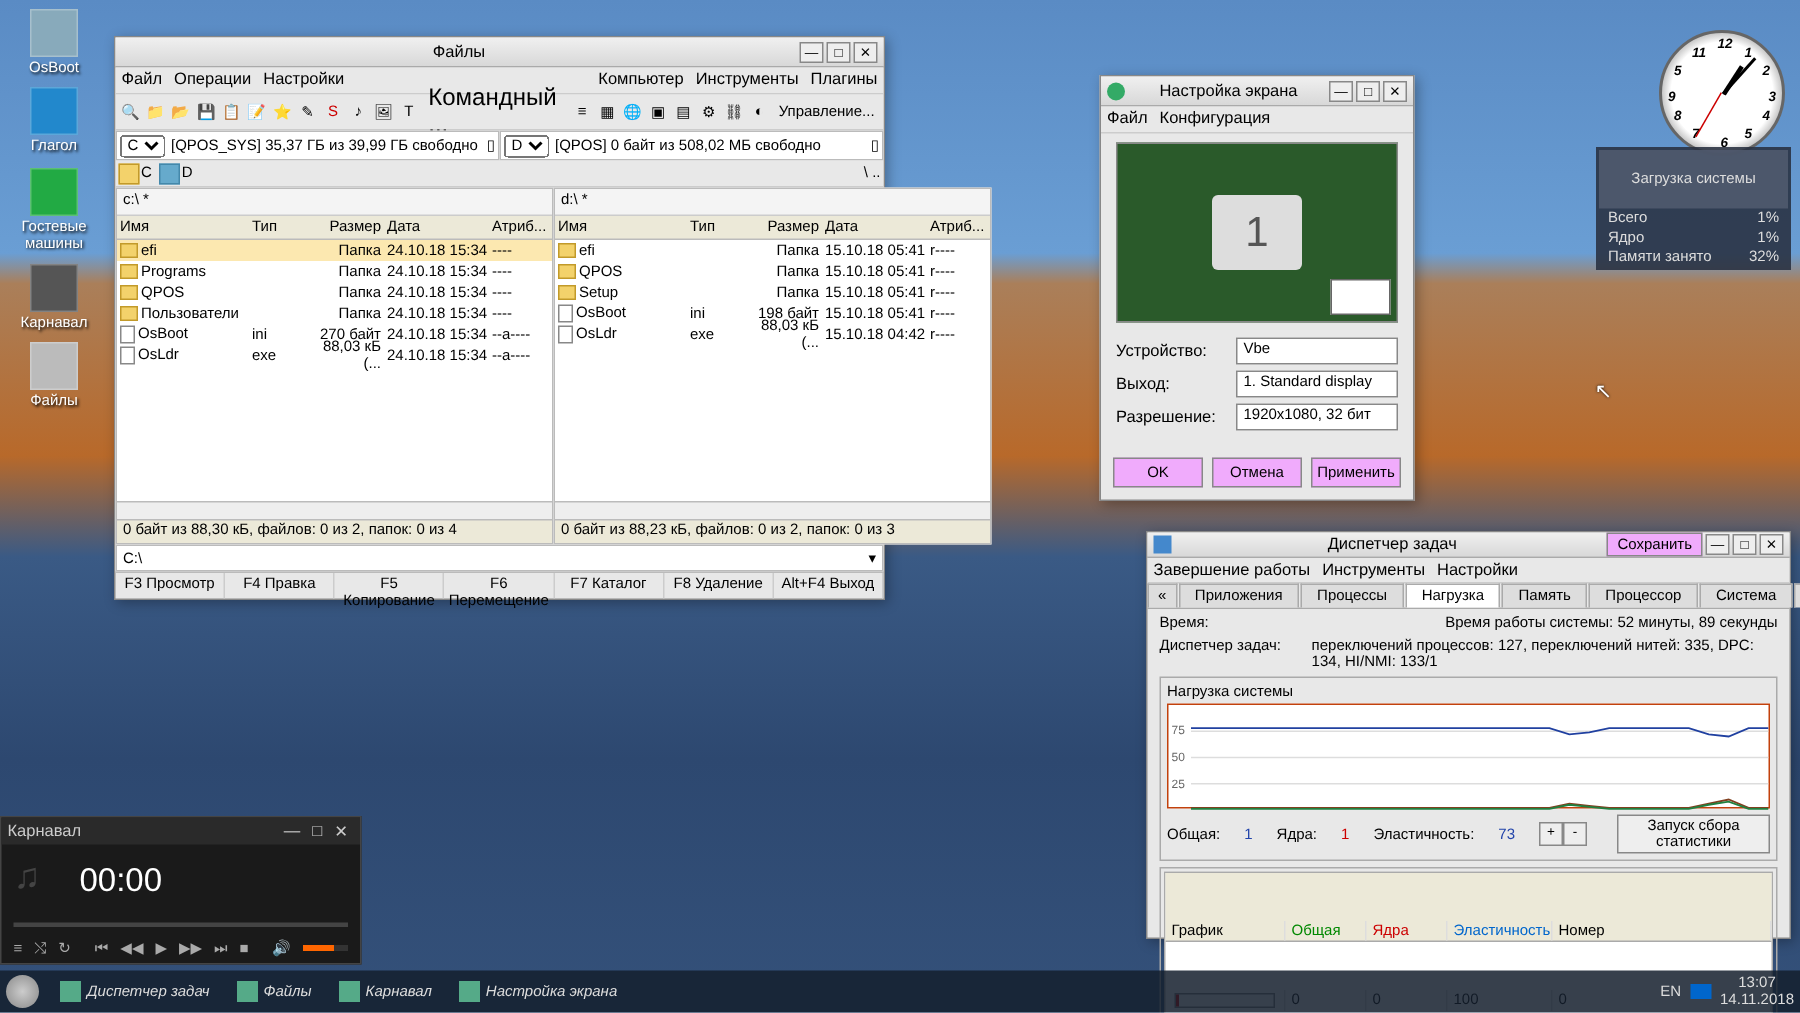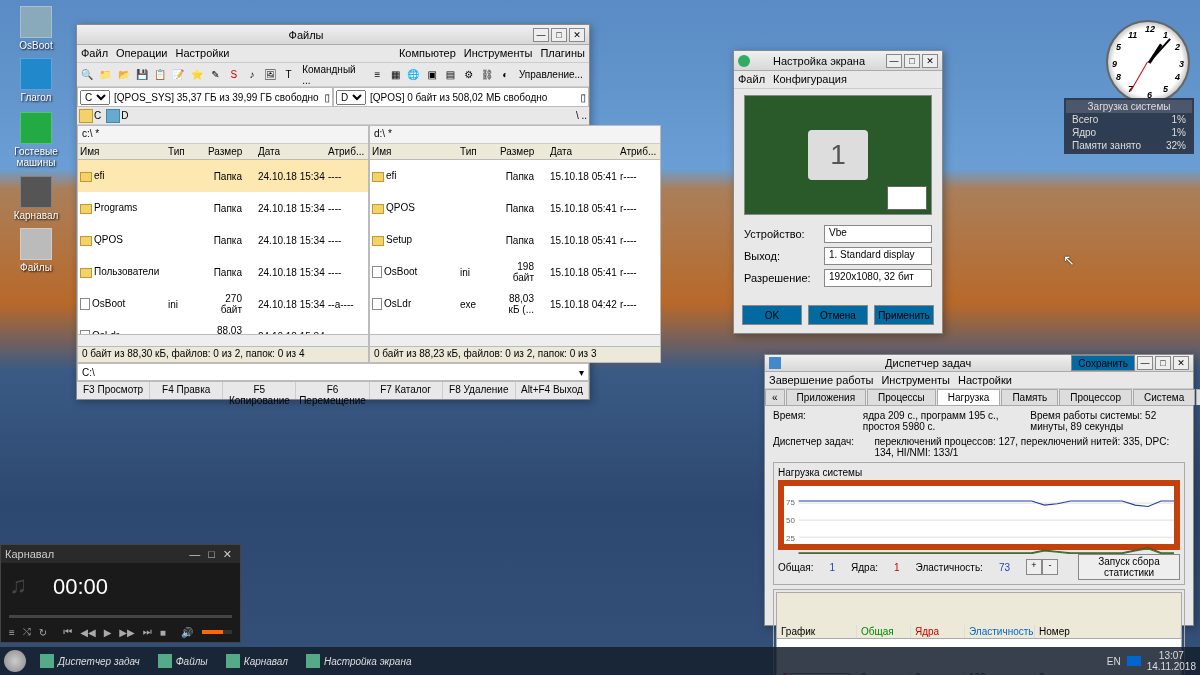--- a/index.html
+++ b/index.html
@@ -19,57 +19,57 @@
 .toolbar { height: 24px; background: #e8e8e8; display: flex; align-items: center; padding: 2px; gap: 1px; border-bottom: 1px solid #ccc; }
 .tool-btn { width: 18px; height: 18px; border: 1px solid transparent; display: inline-flex; align-items: center; justify-content: center; font-size: 10px; cursor: pointer; }
 
 
 .fm-panel-headers { display: flex; height: 20px; }
 .fm-drive-bar { flex: 1; display: flex; align-items: center; padding: 2px; font-size: 10px; border: 1px solid #bbb; background: #fff; gap: 4px; }
 .fm-drive-bar select { font-size: 10px; }
 .fm-panes { display: flex; flex: 1; min-height: 0; }
 .fm-pane { flex: 1; display: flex; flex-direction: column; border: 1px solid #bbb; background: white; }
 .fm-path { height: 18px; padding: 2px 4px; font-size: 10px; background: #f4f4f4; border-bottom: 1px solid #ccc; }
-.fm-table-head, .fm-row { display: flex; font-size: 10px; height: 32px; align-items: center; }
+.fm-table-head, .fm-row { display: flex; font-size: 10px; height: 14px; align-items: center; }
 .fm-table-head { background: #ece9d8; border-bottom: 1px solid #bbb; height: 16px; }
 .fm-col-name { width: 90px; padding-left: 2px; }
 .fm-col-type { width: 40px; }
-.fm-col-size { width: 50px; text-align: right; padding-right: 16px;}
+.fm-col-size { width: 50px; text-align: right; padding-right: 4px;}
 .fm-col-date { width: 70px; }
 .fm-col-attr { width: 40px; }
 .fm-row .folder-icon { display:inline-block;width:12px;height:10px;background:#f3d26b;border:1px solid #c29a2a;margin-right:2px;vertical-align:middle;}
 .fm-row .file-icon { display:inline-block;width:10px;height:12px;background:#fff;border:1px solid #888;margin-right:2px;vertical-align:middle;}
 .fm-row.selected { background: #fce8b0; }
 .fm-status { height: 16px; font-size: 10px; padding: 1px 4px; background: #ece9d8; border-top: 1px solid #bbb; }
 .fm-scroll { height: 12px; background: #eee; border-top: 1px solid #bbb; }
 .fm-cmd { height: 18px; display: flex; align-items: center; font-size: 10px; padding: 0 4px; background: #fff; border: 1px solid #bbb; }
 .fm-fbar { height: 18px; display: flex; font-size: 10px; border-top: 1px solid #bbb; }
 .fm-fbar > div { flex: 1; text-align: center; border-right: 1px solid #ccc; padding-top: 2px; cursor:pointer; }
 
 
 .settings-body { padding: 6px 10px; font-size: 11px; }
 .preview-box { border: 1px solid #888; height: 120px; background: #2a5a2a; margin-bottom: 10px; position: relative; display:flex;align-items:center;justify-content:center; }
 .preview-monitor { width: 60px; height: 50px; background: #ddd; display:flex;align-items:center;justify-content:center;font-size:28px;color:#555;border-radius:4px; }
 .setting-row { display: flex; align-items: center; margin: 4px 0; }
 .setting-label { width: 80px; }
 .setting-value { flex: 1; border: 1px solid #888; background: white; padding: 1px 4px; height: 18px; font-size: 10px; }
 .dlg-buttons { display: flex; justify-content: flex-end; gap: 6px; padding: 8px; }
-.dlg-btn { min-width: 60px; height: 20px; border: 1px solid #888; background: #0369a1; font-size: 10px; cursor:pointer; }
+.dlg-btn { min-width: 60px; height: 20px; border: 1px solid #888; background: #f0abfc; font-size: 10px; cursor:pointer; }
 
 
 .tm-body { padding: 4px 8px; font-size: 10px; display:flex; flex-direction:column; gap:4px; flex:1; }
 .tm-tabs { display: flex; border-bottom: 1px solid #aaa; }
 .tm-tab { padding: 2px 10px; border: 1px solid #aaa; border-bottom: none; background: #ddd; margin-right: 1px; font-size: 10px; cursor:pointer; }
 .tm-tab.active { background: #fff; }
 .tm-tab.arrow { padding: 2px 6px; }
 .tm-info-row { display: flex; gap: 20px; }
 .tm-info-label { width: 100px; }
 .tm-group { border: 1px solid #aaa; padding: 4px; }
 .tm-group-title { font-size: 10px; margin-bottom: 2px; }
-.tm-chart { height: 70px; background: white; border: 6px solid #c2410c; position: relative; }
+.tm-chart { height: 70px; background: white; border: 1px solid #c2410c; position: relative; }
 .tm-chart svg { position:absolute; inset:0; }
 .tm-chart-labels { position:absolute; left:2px; top:0; bottom:0; font-size:8px; color:#666; }
 .tm-stats-row { display:flex; gap:16px; margin-top:4px; align-items:center; }
 .tm-stats-row .stat-val { color:#c00; }
 .tm-spin { display:flex; margin-left:auto; }
 .tm-spin-btn { width:16px; height:16px; border:1px solid #888; background:#eee; font-size:9px; text-align:center; cursor:pointer;}
 .tm-run-btn { border:1px solid #888; background:#eee; padding:1px 6px; font-size:10px; cursor:pointer; margin-left:4px;}
 .tm-proc-table { border:1px solid #aaa; background:white; }
 .tm-proc-head, .tm-proc-row { display:flex; font-size:10px; }
 .tm-proc-head { background:#ece9d8; border-bottom:1px solid #aaa; }
@@ -91,21 +91,21 @@
 .media-vol { width:40px; height:4px; background: linear-gradient(to right,#f60,#f60 70%,#333 70%); }
 
 
 .clock-widget { position:absolute; right:10px; top:20px; width:84px; height:84px;font-style:italic; }
 .clock-face { width:84px; height:84px; border-radius:50%; background:radial-gradient(circle,#fff 60%,#ccc 70%,#888 75%); border:2px solid #666; position:relative; }
 .clock-num { position:absolute; font-size:9px; font-weight:bold; }
 .clock-hand { position:absolute; left:50%; top:50%; background:#000; transform-origin:0 0; }
 
 
 .load-widget { position:absolute; right:6px; top:98px; width:130px; background:rgba(40,48,64,0.88); color:#ddd; font-size:10px; padding:2px; }
-.load-widget .lw-title { background:rgba(80,90,110,0.9); padding:1px 4px; text-align:center; }
+.load-widget .lw-title { background:rgba(80,90,110,0.9); padding:14px 4px; text-align:center; }
 .load-widget .lw-row { display:flex; justify-content:space-between; padding:1px 6px; }
 
 
 .taskbar { position:absolute; left:0; right:0; bottom:0; height:28px; background:rgba(20,30,45,0.85); display:flex; align-items:center; padding:0 4px; color:#ddd; font-size:10px; }
 .taskbar .start-btn { width:22px; height:22px; border-radius:50%; background:radial-gradient(circle,#ccc,#888); margin-right:6px; cursor:pointer; }
 .taskbar .task-btn { display:flex; align-items:center; gap:4px; padding:2px 8px; margin-right:2px; cursor:pointer; font-style:italic; }
 .taskbar .task-btn .tb-icon { width:14px; height:14px; background:#5a8; }
 .taskbar .tray { margin-left:auto; display:flex; align-items:center; gap:6px; }
 .taskbar .clock { text-align:center; font-size:10px; line-height:11px; }
 
@@ -158,21 +158,21 @@
     <span class="tool-btn">📂</span>
     <span class="tool-btn">💾</span>
     <span class="tool-btn">📋</span>
     <span class="tool-btn">📝</span>
     <span class="tool-btn">⭐</span>
     <span class="tool-btn">✎</span>
     <span class="tool-btn" style="color:#c00">S</span>
     <span class="tool-btn">♪</span>
     <span class="tool-btn">🖼</span>
     <span class="tool-btn">T</span>
-    <span style="font-size:10px;padding:0 4px">Командный ...</span>
+    <span style="font-size:16px;padding:0 4px">Командный ...</span>
     <span class="tool-btn">≡</span>
     <span class="tool-btn">▦</span>
     <span class="tool-btn">🌐</span>
     <span class="tool-btn">▣</span>
     <span class="tool-btn">▤</span>
     <span class="tool-btn">⚙</span>
     <span class="tool-btn">⛓</span>
     <span class="tool-btn">◐</span>
     <span style="font-size:10px;padding:0 4px">Управление...</span>
   </div>
@@ -389,21 +389,20 @@
     <div class="tm-tab">Процессы</div>
     <div class="tm-tab active">Нагрузка</div>
     <div class="tm-tab">Память</div>
     <div class="tm-tab">Процессор</div>
     <div class="tm-tab">Система</div>
     <div class="tm-tab arrow" style="margin-left:auto">»</div>
   </div>
   <div class="tm-body">
     <div class="tm-info-row">
       <span class="tm-info-label">Время:</span>
-      <span>ядра 209 с., программ 195 с., простоя 5980 с.</span>
       <span style="margin-left:auto">Время работы системы: 52 минуты, 89 секунды</span>
     </div>
     <div class="tm-info-row">
       <span class="tm-info-label">Диспетчер задач:</span>
       <span>переключений процессов: 127, переключений нитей: 335, DPC: 134, HI/NMI: 133/1</span>
     </div>
     <div class="tm-group">
       <div class="tm-group-title">Нагрузка системы</div>
       <div class="tm-chart">
         <div class="tm-chart-labels">

